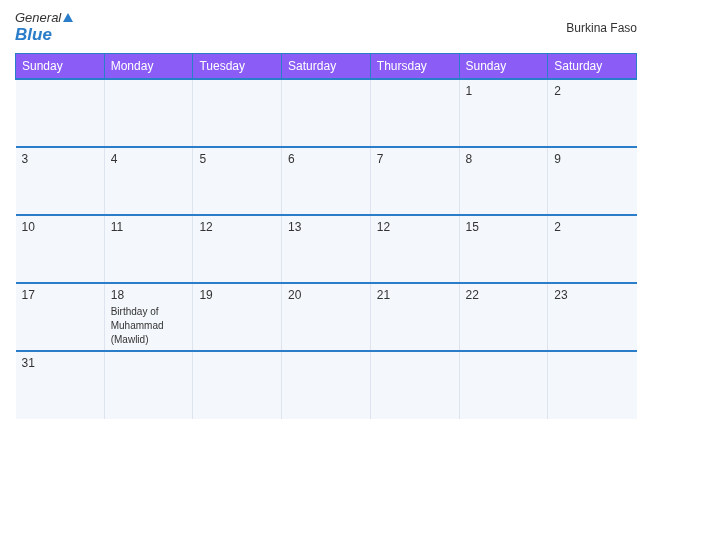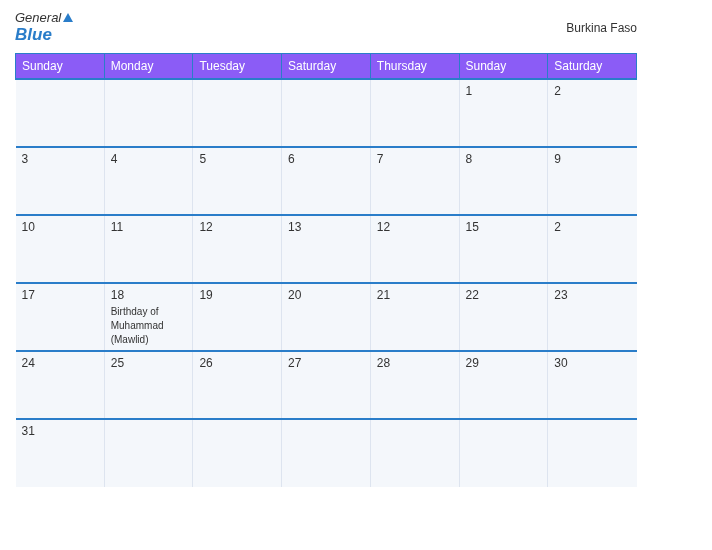--- a/index.html
+++ b/index.html
@@ -201,43 +201,20 @@
           <td>
             <span class="day-num">21</span>
           </td>
           <td>
             <span class="day-num">22</span>
           </td>
           <td>
             <span class="day-num">23</span>
           </td>
         </tr>
-        <tr>
-          <td>
-            <span class="day-num">24</span>
-          </td>
-          <td>
-            <span class="day-num">25</span>
-          </td>
-          <td>
-            <span class="day-num">26</span>
-          </td>
-          <td>
-            <span class="day-num">27</span>
-          </td>
-          <td>
-            <span class="day-num">28</span>
-          </td>
-          <td>
-            <span class="day-num">29</span>
-          </td>
-          <td>
-            <span class="day-num">30</span>
-          </td>
-        </tr>
         <tr class="single-row">
           <td>
             <span class="day-num">31</span>
           </td>
           <td></td>
           <td></td>
           <td></td>
           <td></td>
           <td></td>
           <td></td>

